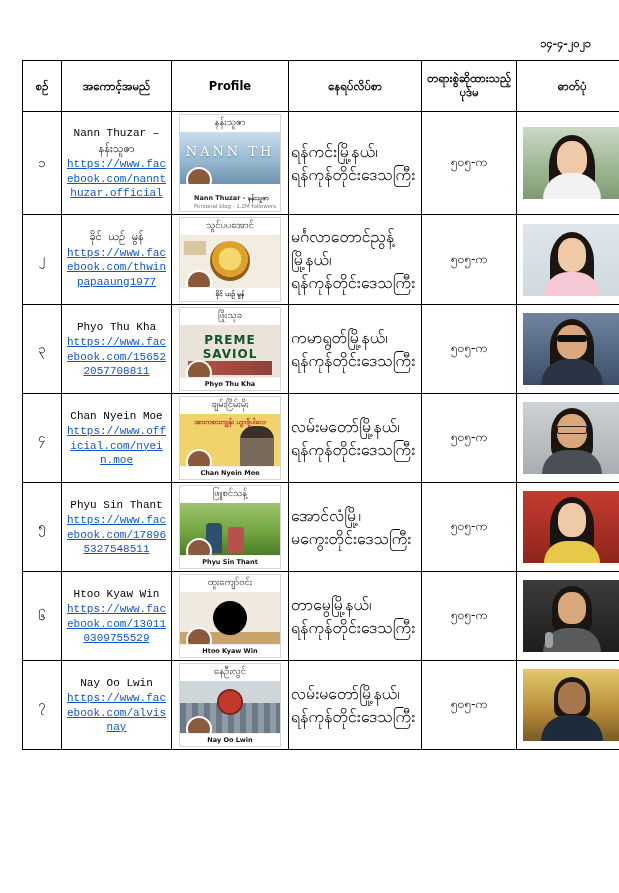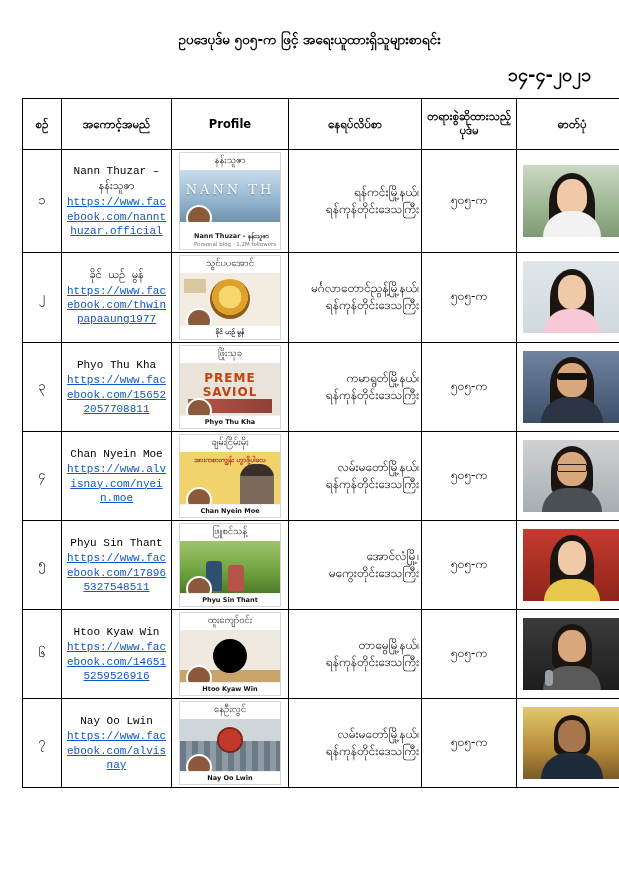--- a/index.html
+++ b/index.html
@@ -24,21 +24,21 @@
   .doc-title {
     text-align: center;
     font-size: 13.5px;
     font-weight: bold;
     line-height: 1.4;
     margin: 8px 0 0 0;
     letter-spacing: 0px;
   }
   .doc-date {
     text-align: right;
-    font-size: 18px;
+    font-size: 11px;
     font-weight: bold;
     margin: 14px 6px 8px 0;
   }
   table.main {
     width: 575px;
     border-collapse: collapse;
     table-layout: fixed;
     margin: 0 auto;
   }
   table.main th, table.main td {
@@ -81,22 +81,22 @@
     word-break: normal;
   }
   td.c-name .lnk {
     display: block;
     color: #1155cc;
     text-decoration: underline;
     word-break: break-all;
     line-height: 1.3;
   }
   td.c-addr {
-    text-align: right;
-    font-size: 12px;
+    text-align: left;
+    font-size: 16px;
     line-height: 1.45;
     padding: 4px 3px;
   }
   td.c-law {
     text-align: center;
     font-size: 12px;
   }
   td.c-profile, td.c-photo {
     text-align: center;
     padding: 3px;
@@ -177,21 +177,21 @@
     width: 40px; height: 40px; border-radius: 50%;
     background: radial-gradient(circle at 50% 45%, #f5d76e 0 38%, #e0a12a 39% 60%, #8e5d1b 61% 100%);
   }
   .cv-b .bar {
     position: absolute; left: 4px; top: 6px; width: 22px; height: 14px;
     background: #d9c7a0;
   }
   .cv-c { background: #e9e3da; }
   .cv-c .graffiti {
     position: absolute; left: 0; right: 0; top: 8px;
-    font-size: 12px; font-weight: bold; color: #c2410c;
+    font-size: 12px; font-weight: bold; color: #14532d;
     letter-spacing: 1px;
     font-family: "DejaVu Sans", sans-serif;
   }
   .cv-c .smear {
     position: absolute; left: 8px; bottom: 2px; width: 84px; height: 14px;
     background: linear-gradient(90deg,#b03a2e,#7d241b);
     opacity: .85;
   }
   .cv-d { background: #f0d36b; }
   .cv-d .txt {
@@ -275,21 +275,20 @@
   .hr-blk { background: #1b1512; }
 
   
   .spacer { height: 10px; }
 </style>
 </head>
 <body>
 
 <div class="page">
 
-  <div class="doc-title">ဥပဒေပုဒ်မ ၅၀၅-က ဖြင့် အရေးယူထားရှိသူများစာရင်း</div>
   <div class="doc-date">၁၄-၄-၂၀၂၁</div>
 
   <table class="main">
     <thead>
       <tr>
         <th class="col-no">စဉ်</th>
         <th class="col-name">အကောင့်အမည်</th>
         <th class="col-profile">Profile</th>
         <th class="col-addr">နေရပ်လိပ်စာ</th>
         <th class="col-law">တရားစွဲဆိုထားသည့်ပုဒ်မ</th>
@@ -395,21 +394,21 @@
             <div class="body" style="width:62px;height:26px;bottom:0;background:#2a3444;"></div>
             <div style="position:absolute;left:50%;transform:translateX(-50%);top:22px;width:30px;height:7px;background:#111;border-radius:3px;"></div>
           </div>
         </td>
       </tr>
 
       <tr>
         <td class="c-no">၄</td>
         <td class="c-name">
           <span class="nm">Chan Nyein Moe</span>
-          <span class="lnk">https://www.alvisnay.com/nyein.moe</span>
+          <span class="lnk">https://www.official.com/nyein.moe</span>
         </td>
         <td class="c-profile">
           <div class="fbcard">
             <div class="mm-name">ချမ်းငြိမ်းမိုး</div>
             <div class="cover cv-d">
               <div class="txt">အားကစားကျွန်း ဟွာဖို့ပါလေ</div>
               <div class="face"></div>
               <div class="avatar"></div>
             </div>
             <div class="capname">Chan Nyein Moe</div>
@@ -460,21 +459,21 @@
             <div class="head sk-l" style="width:28px;height:34px;top:12px;"></div>
             <div class="body" style="width:56px;height:22px;bottom:0;background:#e8c84a;"></div>
           </div>
         </td>
       </tr>
 
       <tr>
         <td class="c-no">၆</td>
         <td class="c-name">
           <span class="nm">Htoo Kyaw Win</span>
-          <span class="lnk">https://www.facebook.com/146515259526916</span>
+          <span class="lnk">https://www.facebook.com/130110309755529</span>
         </td>
         <td class="c-profile">
           <div class="fbcard">
             <div class="mm-name">ထူးကျော်ဝင်း</div>
             <div class="cover cv-f">
               <div class="strip"></div>
               <div class="blk"></div>
               <div class="avatar"></div>
             </div>
             <div class="capname">Htoo Kyaw Win</div>

